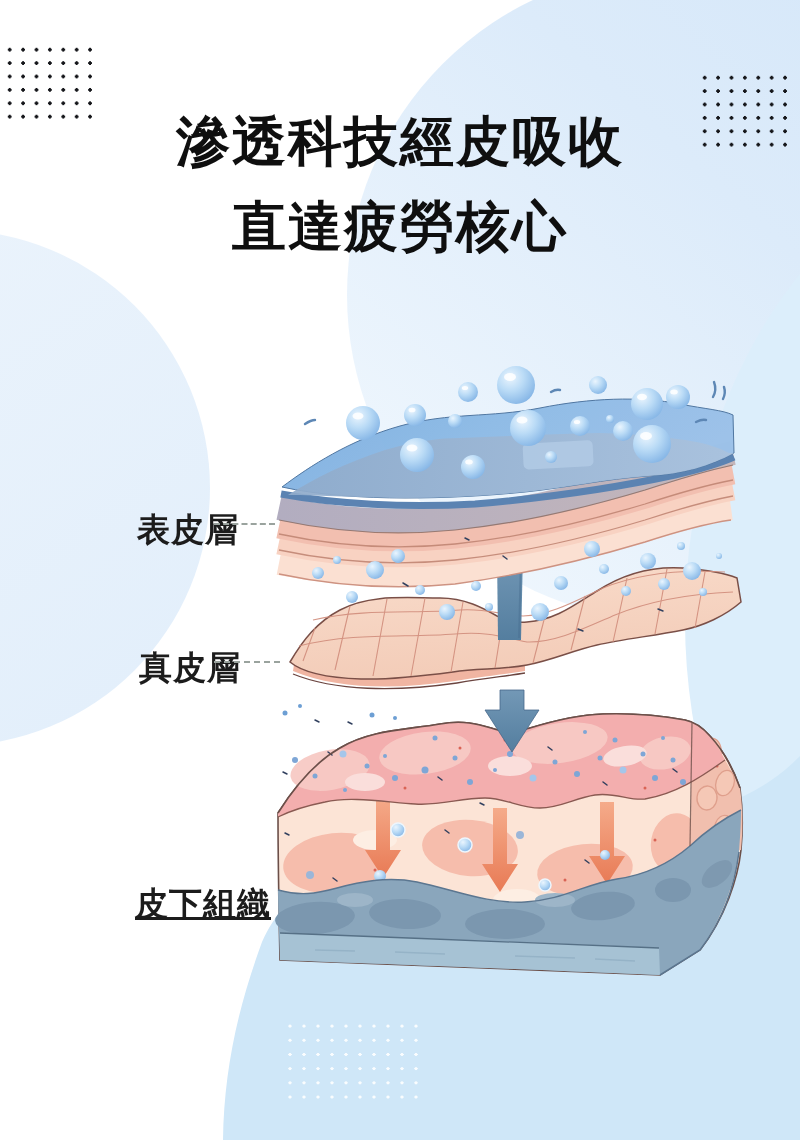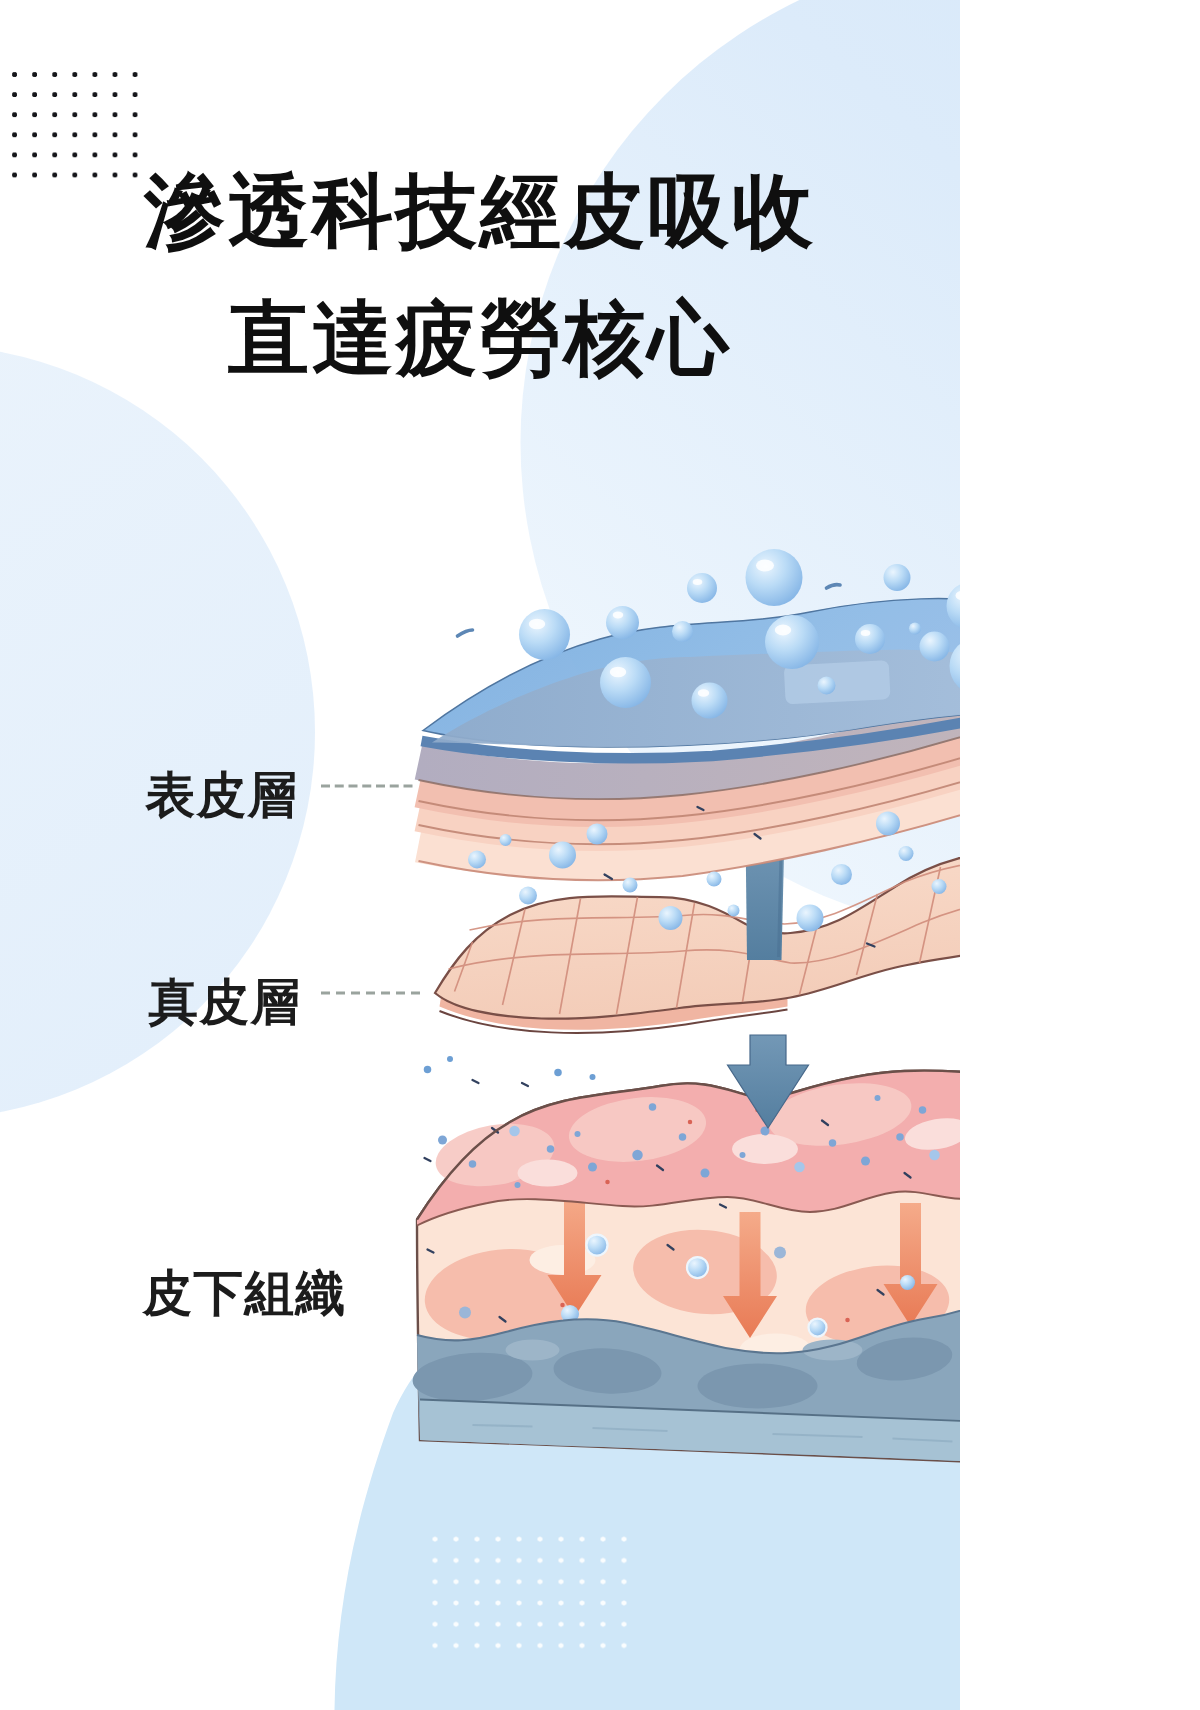--- a/index.html
+++ b/index.html
@@ -1,17 +1,17 @@
 <!DOCTYPE html>
 <html style="--title_text: #0f0f0f; --label_text: #1c1c1c; --connector_dash: #9aa39e; --bg_circle_top_right: #d7e8fa; --bg_circle_left: #e8f1fb; --bg_blob_right: #dceefb; --bg_blob_bottom: #cfe7f8; --decor_dots_dark: #15161a; --decor_dots_white: #ffffff; --droplet_blue: #8db9e8; --patch_blue_top: #8fb8e2; --patch_gray_band: #b7b2c2; --patch_pink_band: #f5c7b6; --mesh_pink: #f7d6c4; --arrow_blue: #6890b0; --tissue_top_pink: #f3aeae; --tissue_mid_peach: #fce4d6; --tissue_blue_gray: #8aa6bc; --tissue_arrow_salmon: #ee9071;"><head>
 <meta charset="utf-8">
 <style>
   html,body{margin:0;padding:0;}
   .page{
-    position:relative;width:640px;height:1140px;overflow:hidden;
+    position:relative;width:800px;height:1140px;overflow:hidden;
     background:#ffffff;font-family:"Liberation Sans","DejaVu Sans",sans-serif;
   }
   svg{display:block;}
   .bg-svg{position:absolute;left:0;top:0;z-index:0;}
   .illo-svg{position:absolute;left:255px;top:358px;z-index:1;}
   .dots{
     position:absolute;z-index:2;
     background-image:radial-gradient(circle,var(--decor_dots_dark) 1.6px,transparent 1.9px);
     background-size:13.4px 13.4px;
   }
@@ -22,25 +22,25 @@
     background-image:radial-gradient(circle,var(--decor_dots_white) 1.5px,transparent 1.8px);
     background-size:14px 14.2px;
   }
   .title{
     position:absolute;top:99px;left:0;width:100%;z-index:3;
     text-align:center;color:var(--title_text);
     font-size:54px;font-weight:900;letter-spacing:2px;line-height:85px;
   }
   .layer-label{
     position:absolute;z-index:3;color:var(--label_text);
-    font-size:33px;font-weight:600;letter-spacing:1px;white-space:nowrap;
+    font-size:33px;font-weight:600;letter-spacing:1px;white-space:nowrap;margin-left:40px;
   }
   .lab-epi{left:97px;top:508px;}
   .lab-derm{left:99px;top:646px;}
-  .lab-sub{left:95px;top:840px;}
+  .lab-sub{left:95px;top:882px;text-decoration:underline;}
   .connector{position:absolute;z-index:3;height:0;border-top:2.5px dashed var(--connector_dash);}
   .con-epi{left:214px;top:523px;width:61px;}
   .con-derm{left:214px;top:661px;width:66px;}
 </style>
 </head>
 <body>
 
 <div class="page">
 
   <svg class="bg-svg" width="800" height="1140" viewBox="0 0 800 1140">

